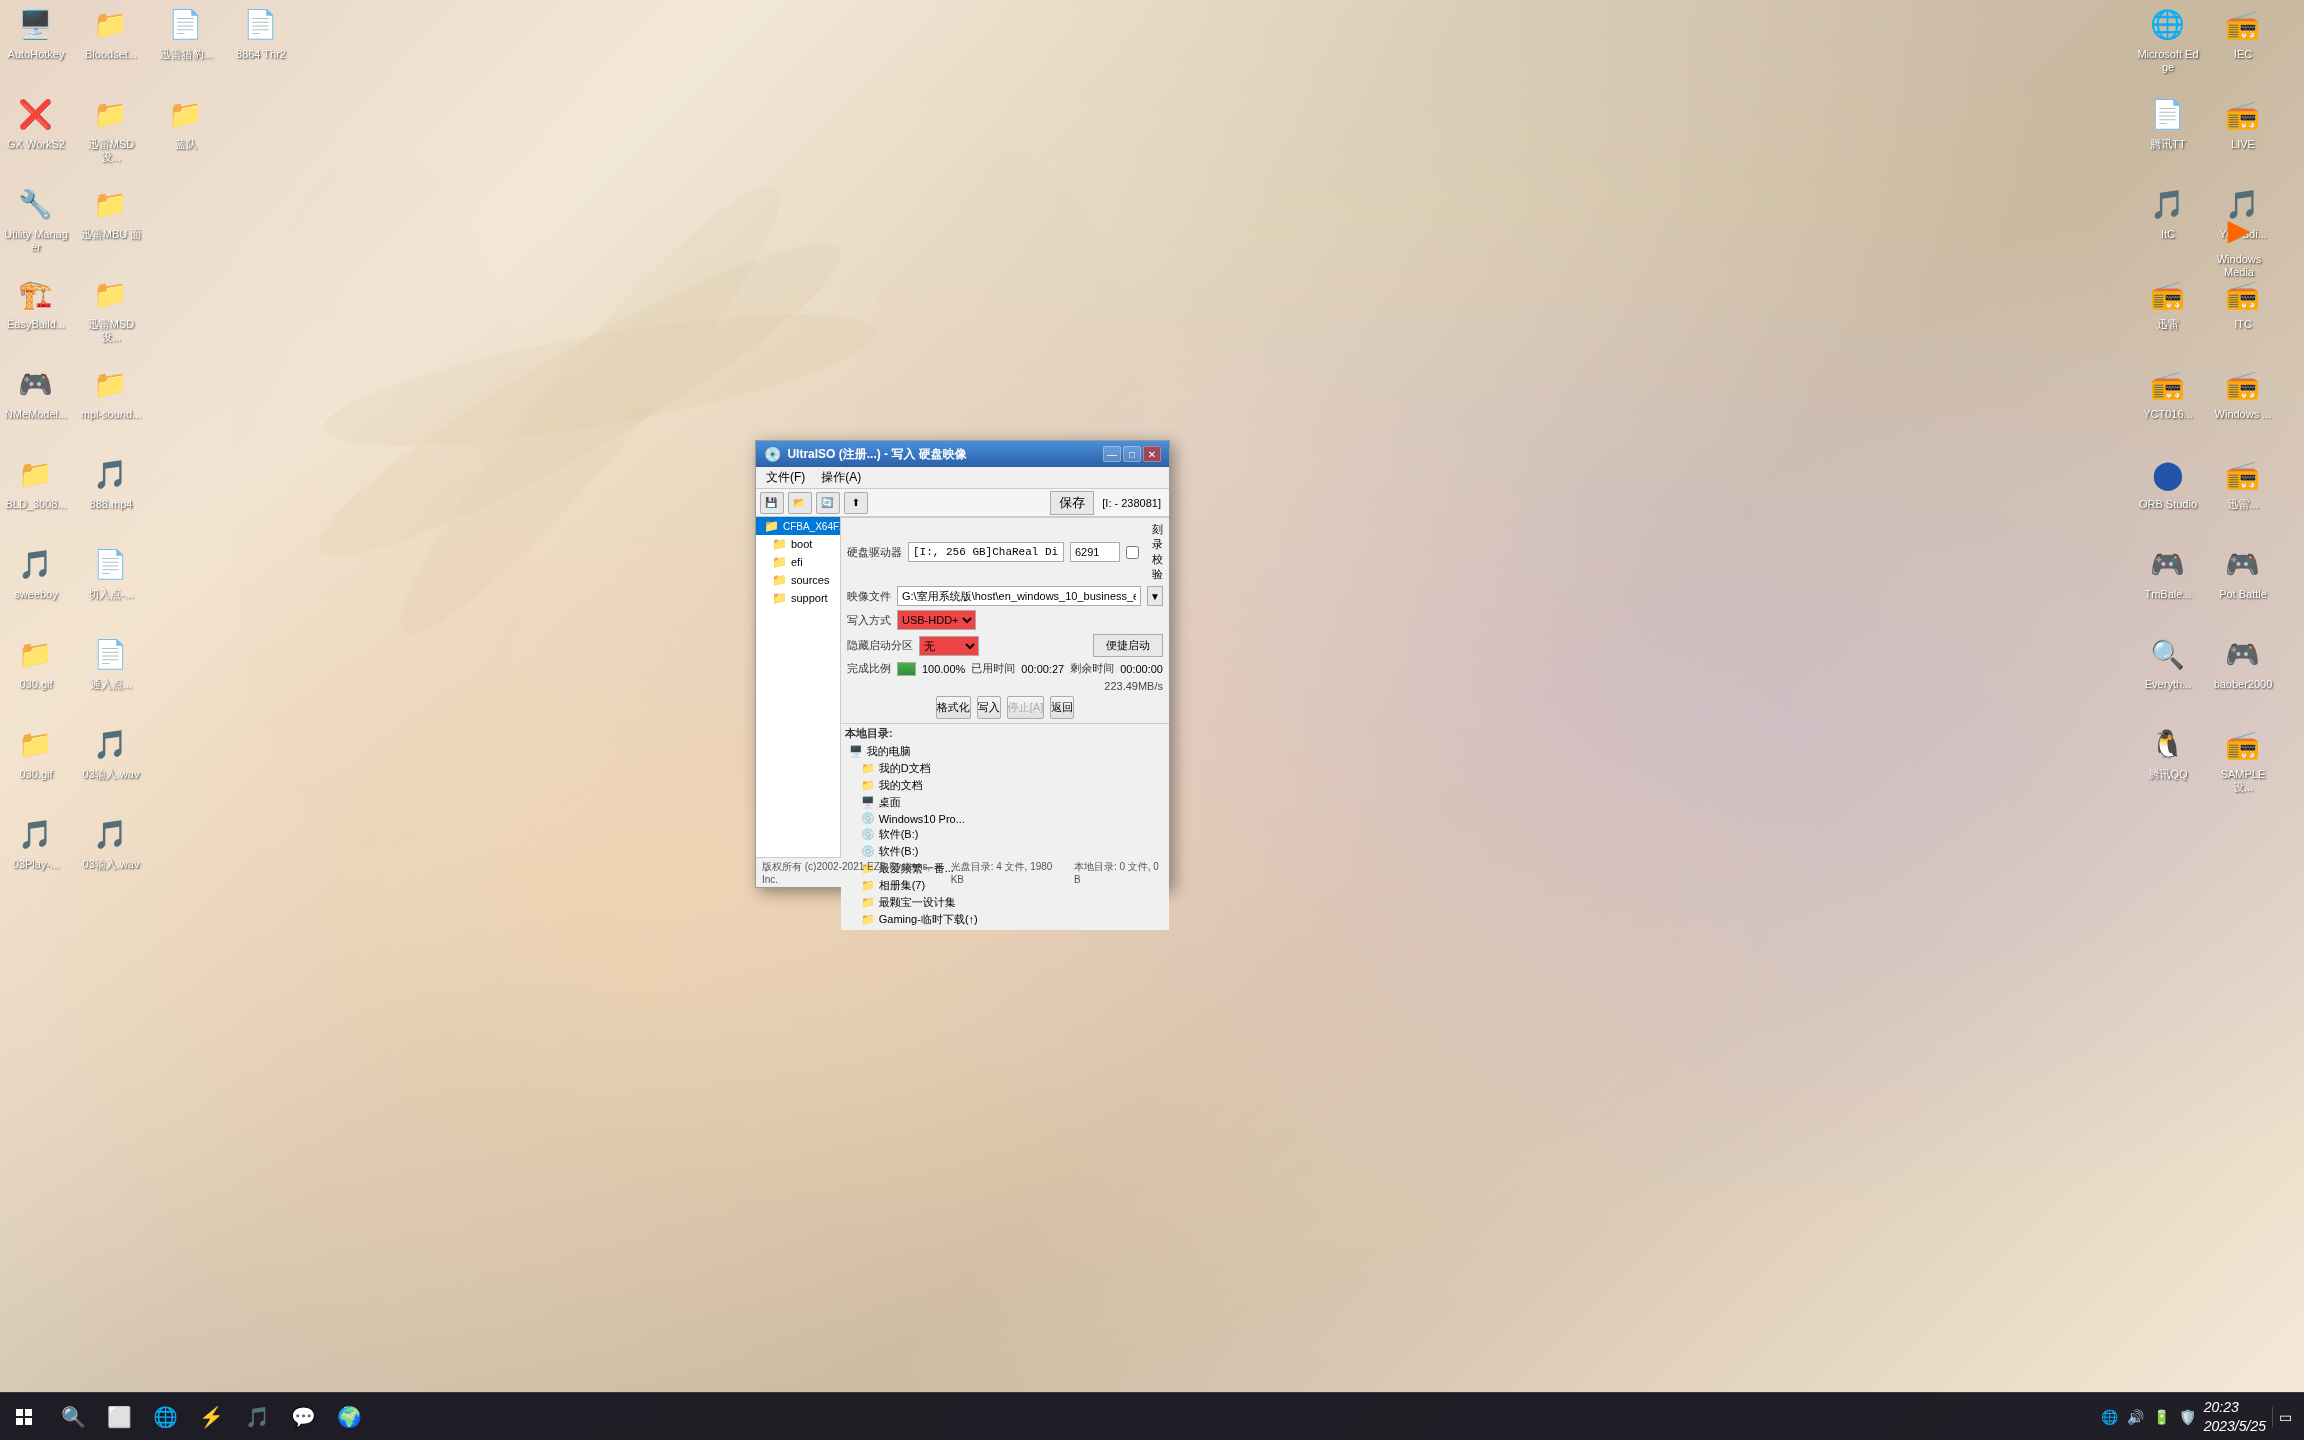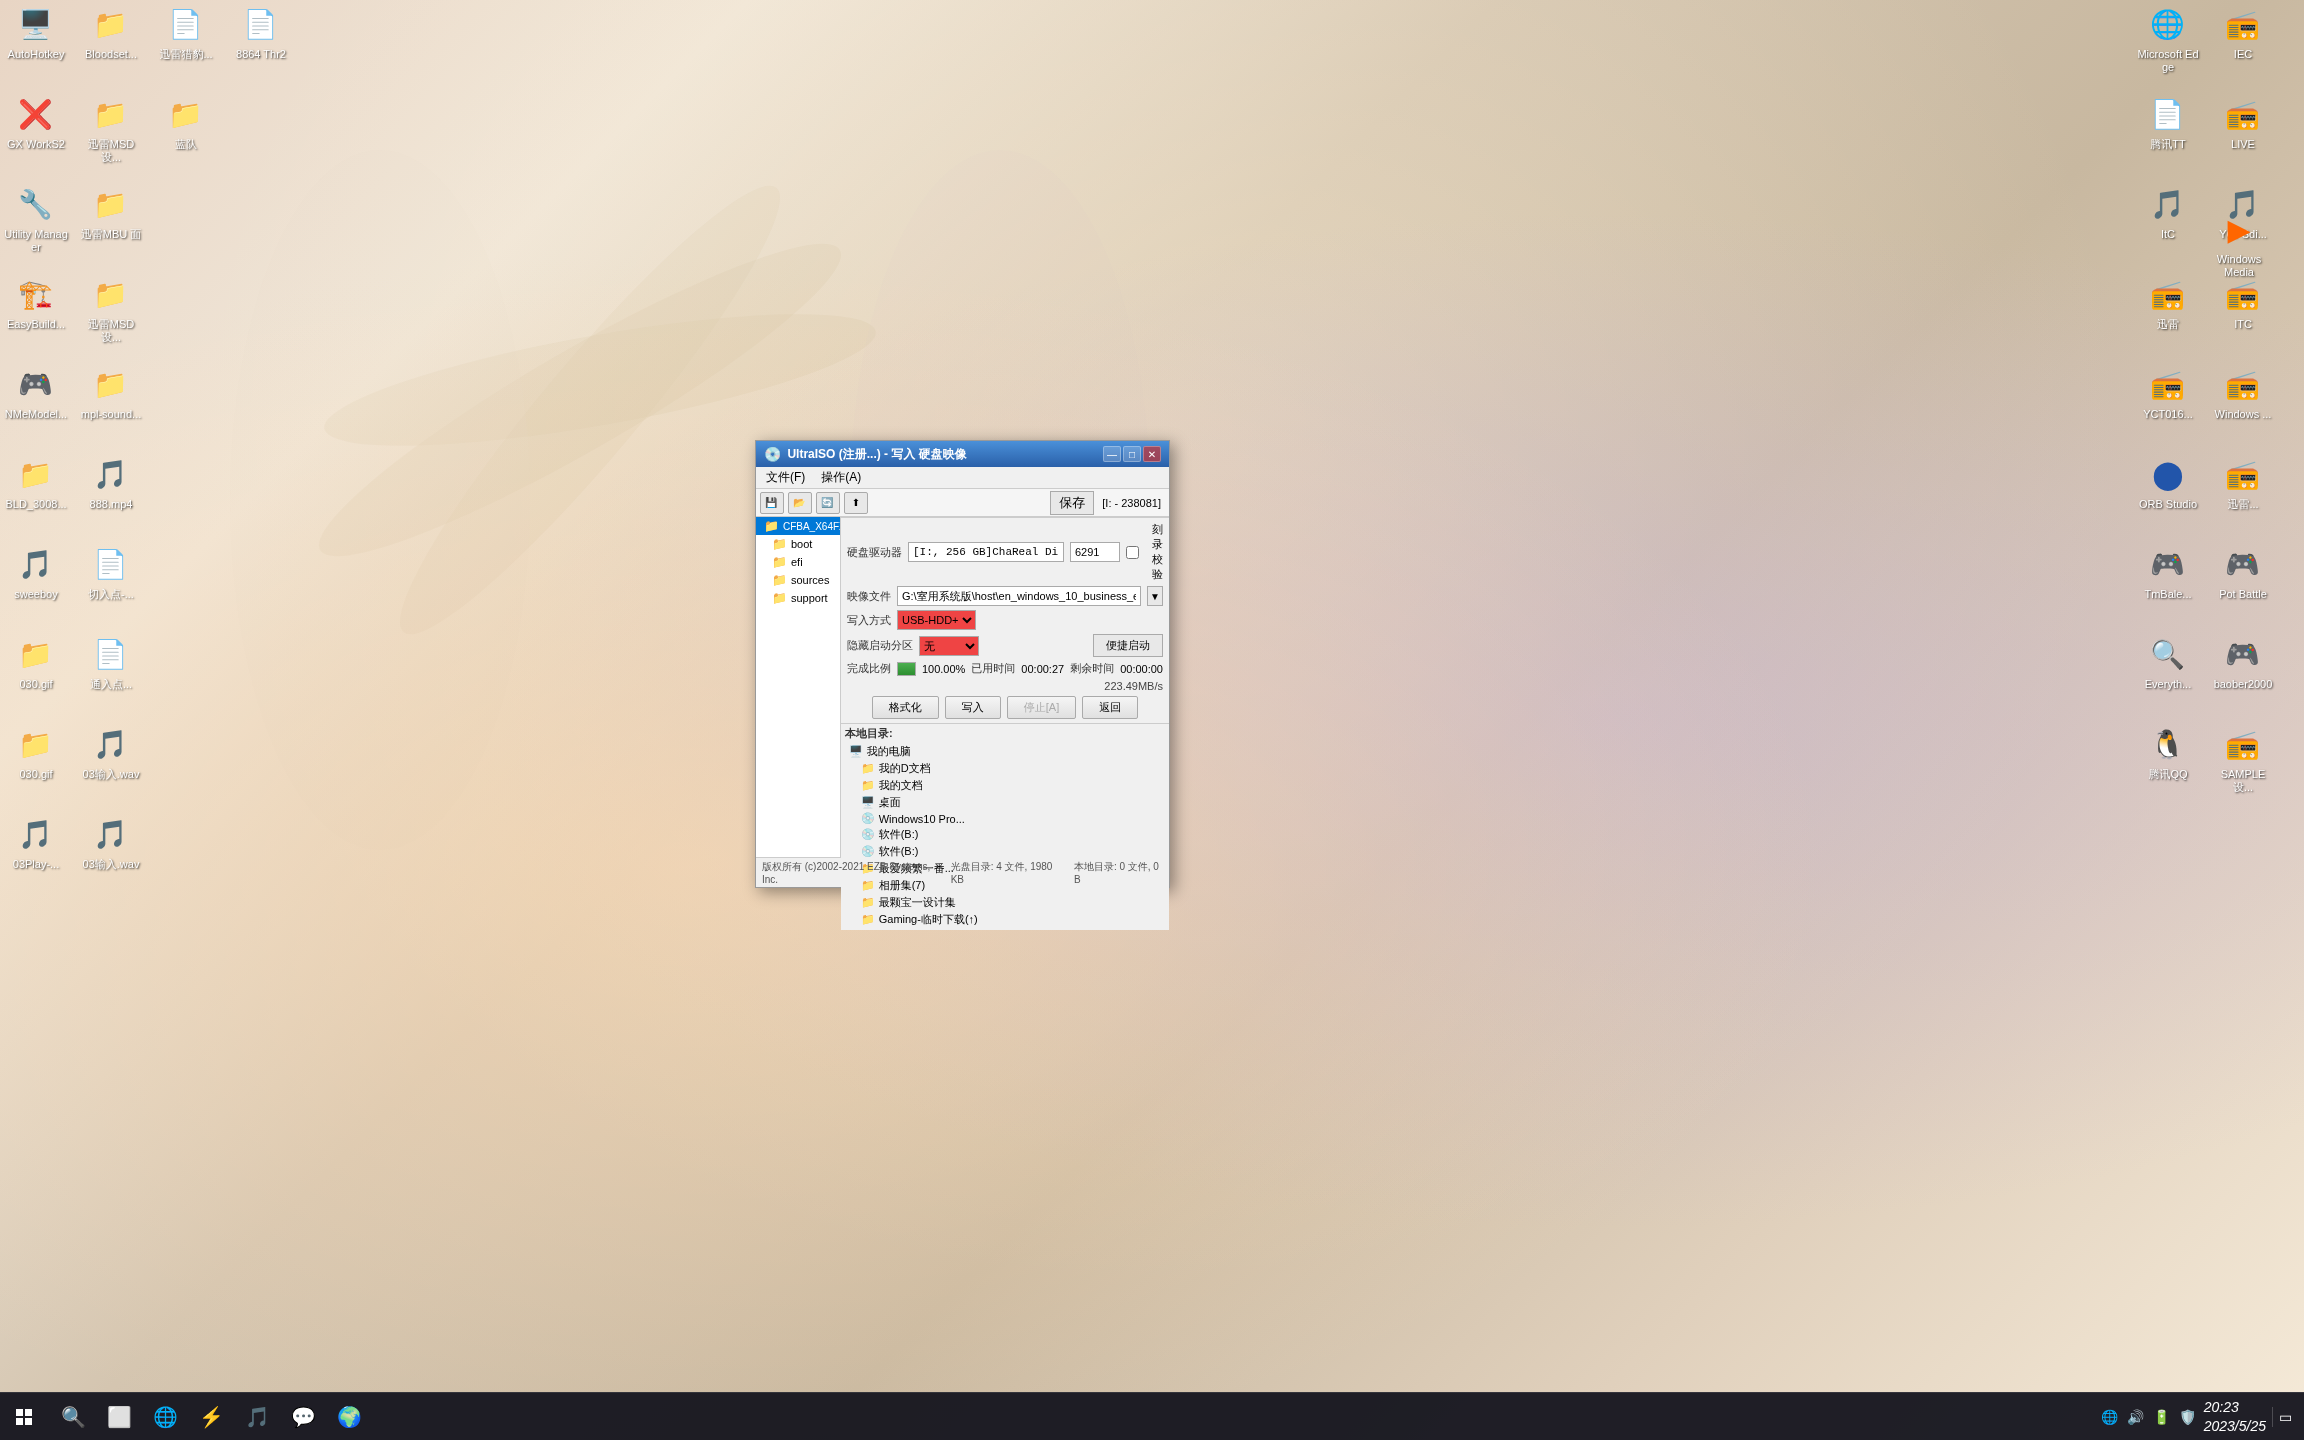--- a/index.html
+++ b/index.html
@@ -381,21 +381,21 @@
     }
 
     .action-buttons {
       display: flex;
       gap: 6px;
       justify-content: center;
       margin-top: 4px;
     }
 
     .action-btn {
-      padding: 3px 16px;
+      padding: 3px 0;
       background: linear-gradient(to bottom, #f5f5f5, #e0e0e0);
       border: 1px solid #aaa;
       font-size: 11px;
       cursor: pointer;
       border-radius: 2px;
     }
 
     .action-btn.disabled {
       color: #aaa;
       cursor: default;

